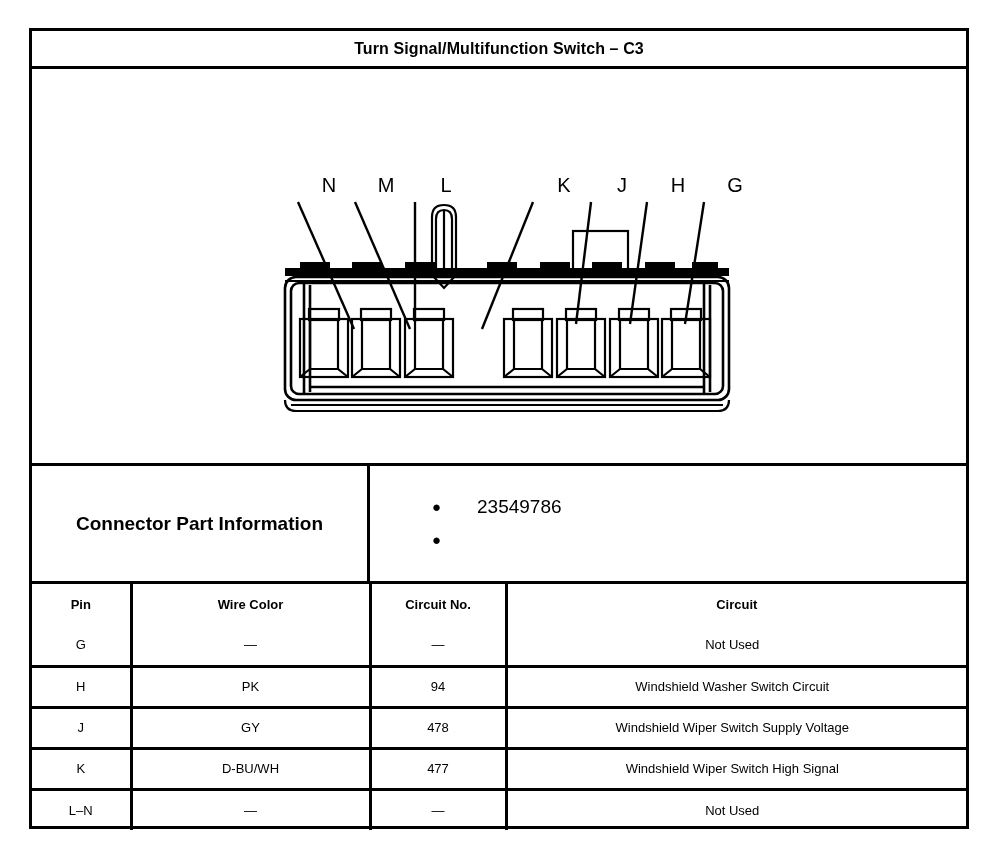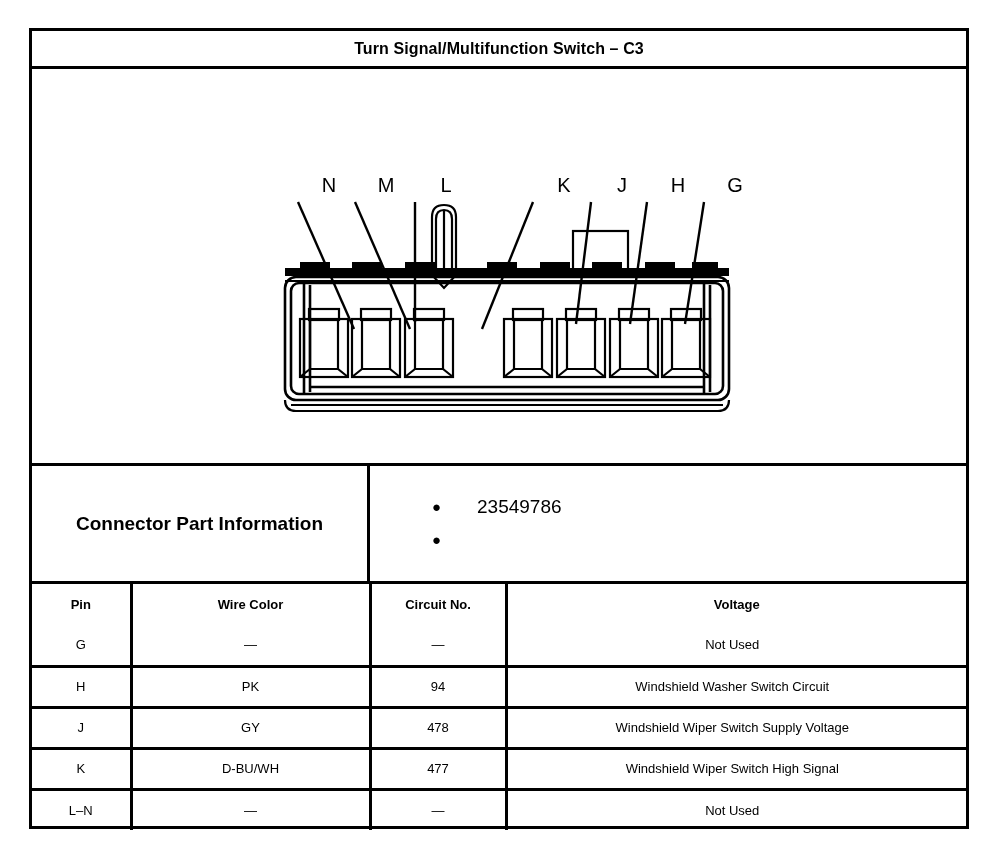--- a/index.html
+++ b/index.html
@@ -294,21 +294,21 @@
         <col class="c-pin">
           <col class="c-color">
           <col class="c-circuit">
           <col class="c-func">
       </colgroup>
       <thead>
         <tr>
           <th>Pin</th>
           <th>Wire Color</th>
           <th>Circuit No.</th>
-          <th class="th-func">Voltage</th>
+          <th class="th-func">Circuit</th>
         </tr>
       </thead>
       <tbody>
         <tr>
           <td>G</td>
           <td>—</td>
           <td>—</td>
           <td class="cell-func">Not Used</td>
         </tr>
         <tr>

